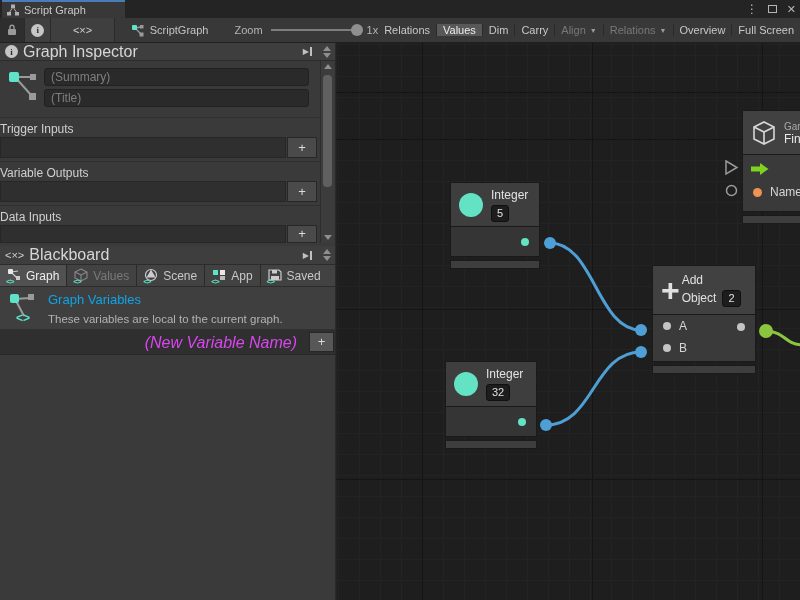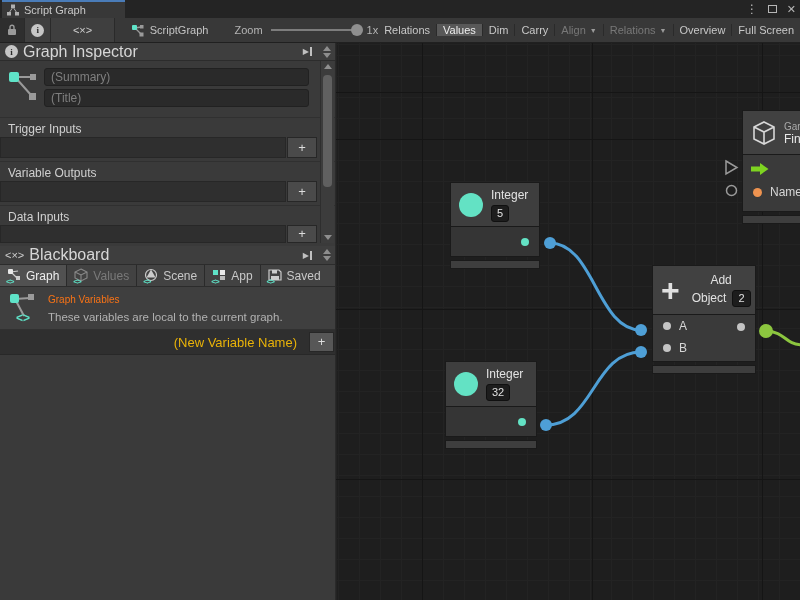--- a/index.html
+++ b/index.html
@@ -44,41 +44,41 @@
   .phead .lbl { flex:1; color:#d6d6d6; font-size:16px; }
   .ptog { display:flex; align-items:center; margin-right:2px; }
   .ptog .arr { font-size:8px; color:#c0c0c0; }
   .ptog .bar { display:inline-block; width:2px; height:9px; background:#c0c0c0; margin-left:1px; }
   .updown { display:flex; flex-direction:column; gap:2px; margin:0 4px; }
   .tri-up { width:0; height:0; border-left:4px solid transparent; border-right:4px solid transparent; border-bottom:5px solid #8e8e8e; }
   .tri-down { width:0; height:0; border-left:4px solid transparent; border-right:4px solid transparent; border-top:5px solid #8e8e8e; }
   #insp-body { position:relative; height:56px; padding-top:7px; }
   .field { margin-left:44px; margin-right:26px; height:18px; margin-bottom:3px; background:#2a2a2a;
            border:1px solid #212121; border-radius:3px; color:#7f7f7f; font-size:12px; line-height:16px; padding:0 6px; }
-  .sect-label { height:20px; line-height:22px; padding-left:8px; color:#d0d0d0; font-size:12px; border-top:1px solid #303030; }
+  .sect-label { height:20px; line-height:22px; color:#d0d0d0; font-size:12px; border-top:1px solid #303030; }
   .addrow { display:flex; height:21px; margin:0 18px 3px 0; }
   .addrow .listbox { flex:1; background:#2f2f2f; border:1px solid #272727; }
   .plusbtn { width:30px; background:#4a4a4a; border:1px solid #272727; color:#dddddd; text-align:center;
              font-size:13px; line-height:19px; margin-left:1px; }
   #insp-scroll { position:absolute; right:1px; top:18px; width:14px; height:182px; background:#3c3c3c; border-left:1px solid #2e2e2e; }
   #insp-scroll .sa-up { position:absolute; top:3px; left:3px; }
   #insp-scroll .thumb { position:absolute; top:14px; left:2px; width:9px; height:112px; background:#606060; border-radius:4px; }
   #insp-scroll .sa-down { position:absolute; bottom:3px; left:3px; }
   
   #bb-tabs { height:22px; display:flex; background:#333333; border-bottom:1px solid #2c2c2c; }
   .bbtab { display:flex; align-items:center; gap:4px; padding:0 7px; background:#424242; border-right:1px solid #2a2a2a; color:#c8c8c8; font-size:12px; }
   .bbtab.active { background:#515151; color:#eeeeee; }
   .bbtab.disabled { color:#7a7a7a; }
   .bbicon { position:relative; width:15px; height:15px; }
   .bbicon .sub { position:absolute; left:-1px; bottom:-3px; color:#5fe3c8; font-size:8px; font-weight:bold; letter-spacing:-1px; }
   #varbox { height:43px; background:#3f3f3f; border-bottom:1px solid #313131; display:flex; align-items:center; gap:10px; padding-left:8px; }
-  #varbox .t { color:#f97316; font-size:10px; }
+  #varbox .t { color:#0ea5e9; font-size:13px; }
   #varbox .d { color:#b2b2b2; font-size:11.5px; margin-top:6px; }
   #newvar-row { height:25px; display:flex; background:#2f2f2f; border-bottom:1px solid #282828; }
-  #newvar-input { flex:1; color:#eab308; font-size:13px; text-align:right; line-height:25px; padding-right:10px; }
+  #newvar-input { flex:1; color:#d946ef; font-size:16px; text-align:right; line-height:25px; padding-right:10px;font-style:italic; }
   #newvar-row .plusbtn { width:25px; margin:2px 1px 2px 2px; background:#575757; line-height:17px; }
   #bb-rest { height:248px; background:#3a3a3a; }
   
   #graph { position:absolute; left:335px; top:43px; width:465px; height:557px; overflow:hidden;
     background-color:#1e1e1e; border-left:1px solid #2a2a2a;
     background-image:
       repeating-linear-gradient(to right, #151515 0 1px, transparent 1px 170px),
       repeating-linear-gradient(to bottom, #151515 0 1px, transparent 1px 170px),
       repeating-linear-gradient(to right, #232323 0 1px, transparent 1px 21px),
       repeating-linear-gradient(to bottom, #232323 0 1px, transparent 1px 21px);
@@ -366,21 +366,21 @@
     </div>
     <div class="nbody" style="height:30px;">
       <span class="portdot teal" style="right:10px; top:11px;"></span>
     </div>
     <div class="nfoot"></div>
   </div>
 
   <div class="node" style="left:316px; top:222px; width:104px;">
     <div class="nhead" style="height:50px; background:#414141;">
       <span class="bigplus">+</span>
-      <span style="margin-left:12px;text-align:center;">
+      <span style="margin-left:2px;">
         <span class="ntitle">Add</span><br>
         <span class="ntitle">Object</span>
         <span class="chip" style="margin-left:3px;">2</span>
       </span>
     </div>
     <div class="nbody" style="height:47px; background:#3a3a3a;">
       <div class="prow" style="top:4px;">
         <span class="portdot gray" style="position:static;"></span>
         <span>A</span>
       </div>

